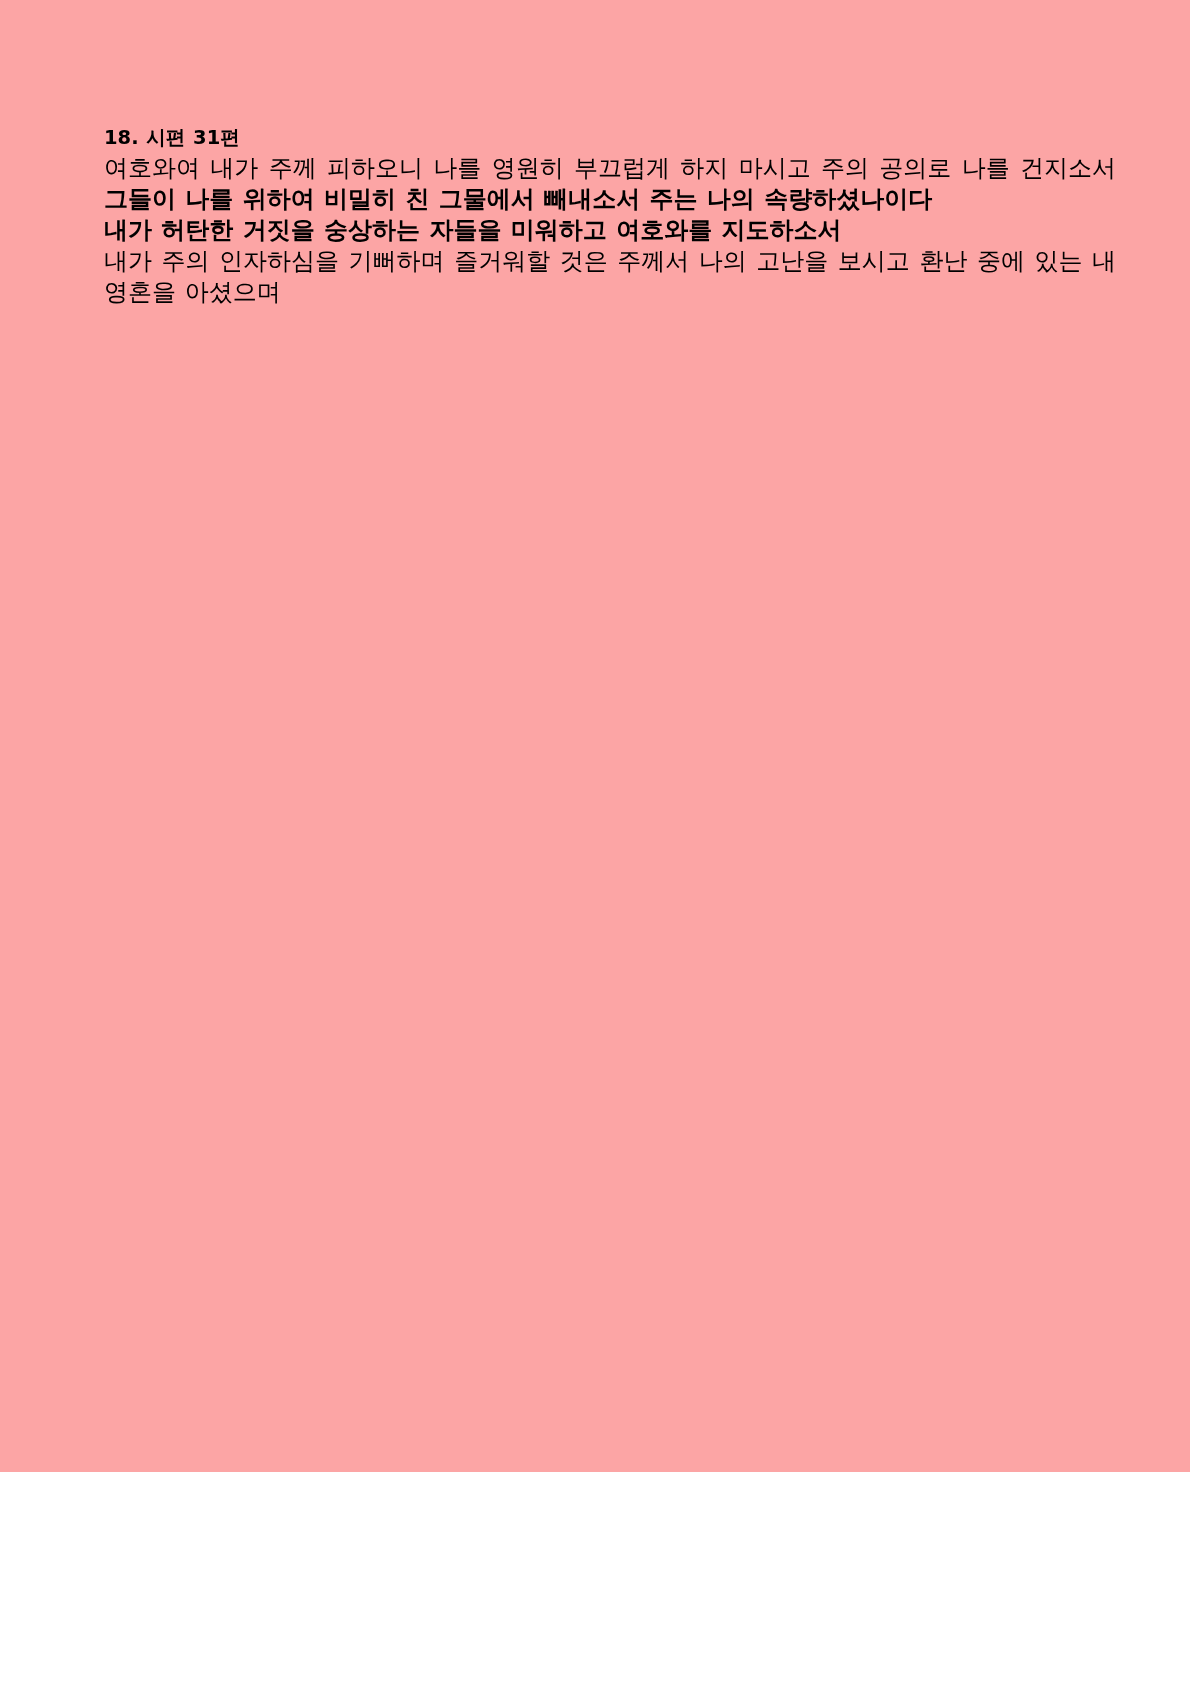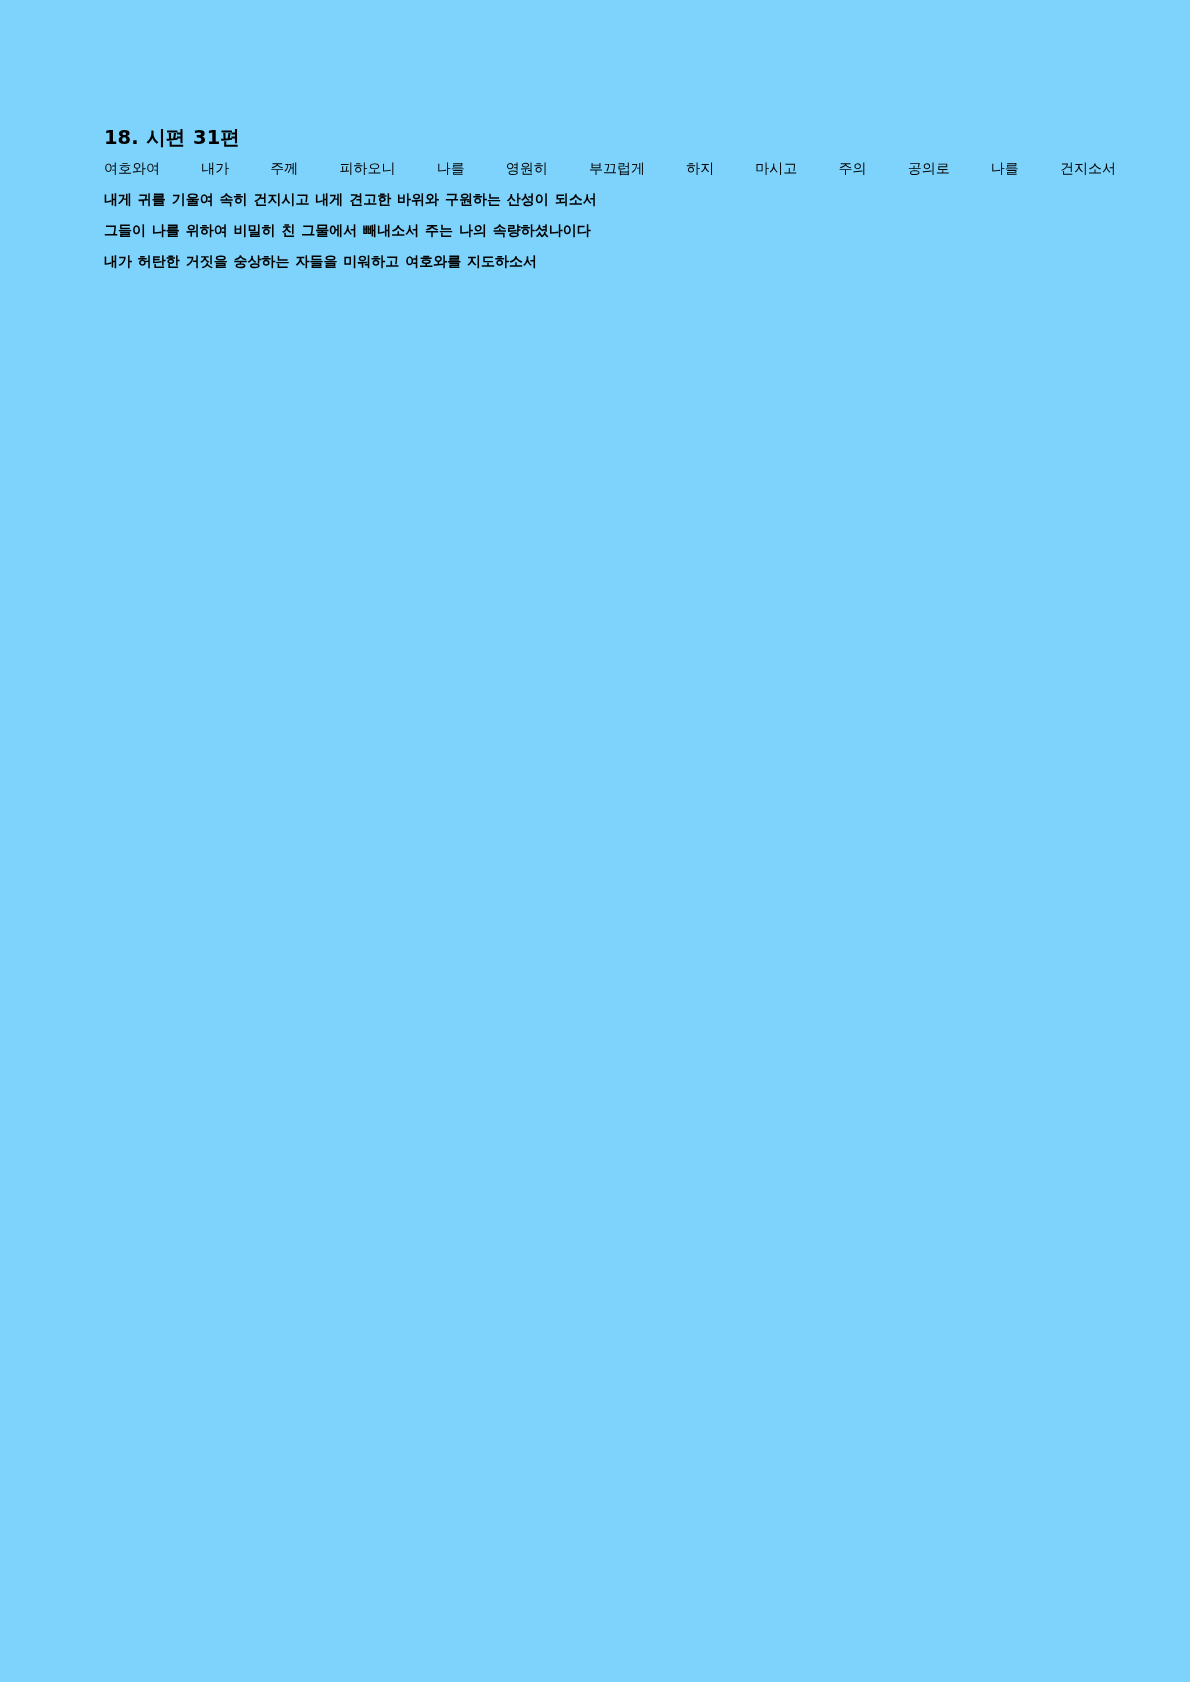--- a/index.html
+++ b/index.html
@@ -13,31 +13,31 @@
     font-family: "DejaVu Sans", "Liberation Sans", sans-serif;
     color: #000000;
     position: relative;
     overflow: hidden;
   }
   .page {
     position: absolute;
     left: 0;
     top: 0;
     width: 1190px;
-    height: 1682px;
-    background: #7dd3fc;
+    height: 1472px;
+    background: #fca5a5;
   }
   .content {
     position: absolute;
     left: 104px;
     top: 122px;
     width: 1012px;
   }
   .line {
-    font-size: 14px;
+    font-size: 24px;
     line-height: 31px;
     text-align: justify;
     text-justify: inter-word;
     word-spacing: 1px;
     margin: 0 0 0 0;
     white-space: normal;
   }
   .title {
     font-weight: bold;
     font-size: 19.5px;
@@ -64,24 +64,24 @@
 </head>
 <body>
 
 <div class="page">
   <div class="content">
 
     <div class="title">18. 시편 31편</div>
 
     <div class="line regular just">여호와여 내가 주께 피하오니 나를 영원히 부끄럽게 하지 마시고 주의 공의로 나를 건지소서</div>
 
-    <div class="line bold just-left">내게 귀를 기울여 속히 건지시고 내게 견고한 바위와 구원하는 산성이 되소서</div>
 
 
     <div class="line bold just-left">그들이 나를 위하여 비밀히 친 그물에서 빼내소서 주는 나의 속량하셨나이다</div>
 
 
     <div class="line bold just-left">내가 허탄한 거짓을 숭상하는 자들을 미워하고 여호와를 지도하소서</div>
 
+    <div class="line regular just-left">내가 주의 인자하심을 기뻐하며 즐거워할 것은 주께서 나의 고난을 보시고 환난 중에 있는 내 영혼을 아셨으며</div>
 
 
   </div>
 </div>
 
 </body></html>

